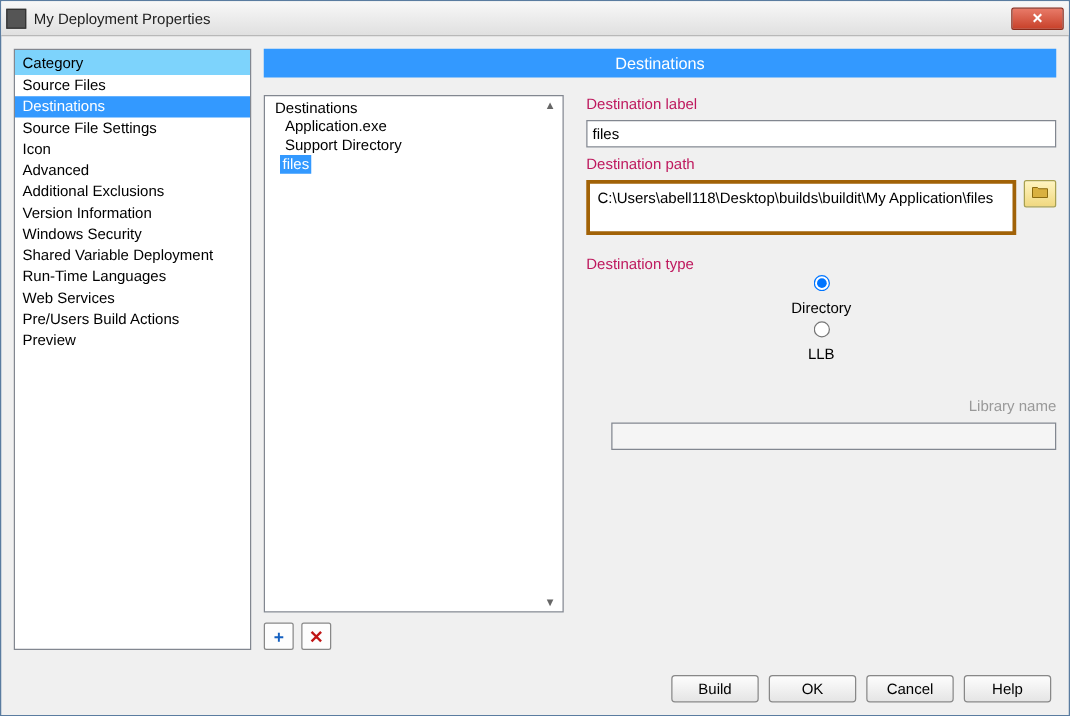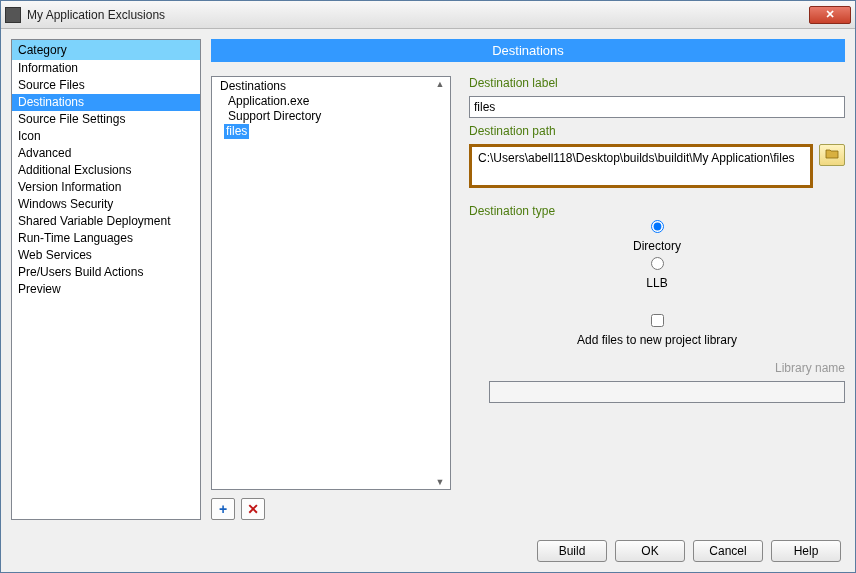--- a/index.html
+++ b/index.html
@@ -167,21 +167,21 @@
 .icon-btn.add { color: #1560c0; }
 .icon-btn.del { color: #c01515; }
 .form-col {
   flex: 1;
   display: flex;
   flex-direction: column;
   gap: 6px;
 }
 .form-label {
   font-size: 12px;
-  color: #4d7c0f;
+  color: #be185d;
 }
 .form-label.disabled { color: #999; text-align: right; }
 .text-input {
   border: 1px solid #828790;
   padding: 3px 4px;
   font-size: 12px;
   font-family: inherit;
   background: #fff;
   width: 100%;
 }
@@ -255,31 +255,30 @@
 input[type=radio], input[type=checkbox] {
   margin: 0;
 }
 </style>
 </head>
 <body>
 
 <div class="window">
   <div class="titlebar">
     <span class="titlebar-icon"></span>
-    <span class="titlebar-text">My Application Exclusions</span>
+    <span class="titlebar-text">My Deployment Properties</span>
     <div class="close-btn">
       <span>✕</span>
     </div>
   </div>
 
   <div class="content">
     <div class="sidebar">
       <div class="sidebar-header">Category</div>
       <div class="sidebar-list" id="sidebar-list">
-          <div class="sidebar-item">Information</div>
           <div class="sidebar-item">Source Files</div>
           <div class="sidebar-item selected">Destinations</div>
           <div class="sidebar-item">Source File Settings</div>
           <div class="sidebar-item">Icon</div>
           <div class="sidebar-item">Advanced</div>
           <div class="sidebar-item">Additional Exclusions</div>
           <div class="sidebar-item">Version Information</div>
           <div class="sidebar-item">Windows Security</div>
           <div class="sidebar-item">Shared Variable Deployment</div>
           <div class="sidebar-item">Run-Time Languages</div>
@@ -339,24 +338,20 @@
               <span>Directory</span>
             </div>
             <div class="radio-row">
               <input type="radio" name="desttype" style="">
               <span>LLB</span>
             </div>
           </div>
 
           <div class="spacer"></div>
 
-          <div class="check-row">
-            <input type="checkbox" style="">
-            <span>Add files to new project library</span>
-          </div>
           <div class="form-label disabled sub-label">Library name</div>
           <input type="text" class="text-input lib-input" disabled="" value="" style="">
         </div>
       </div>
     </div>
   </div>
 
   <div class="footer">
     <button class="btn">Build</button>
     <button class="btn">OK</button>

